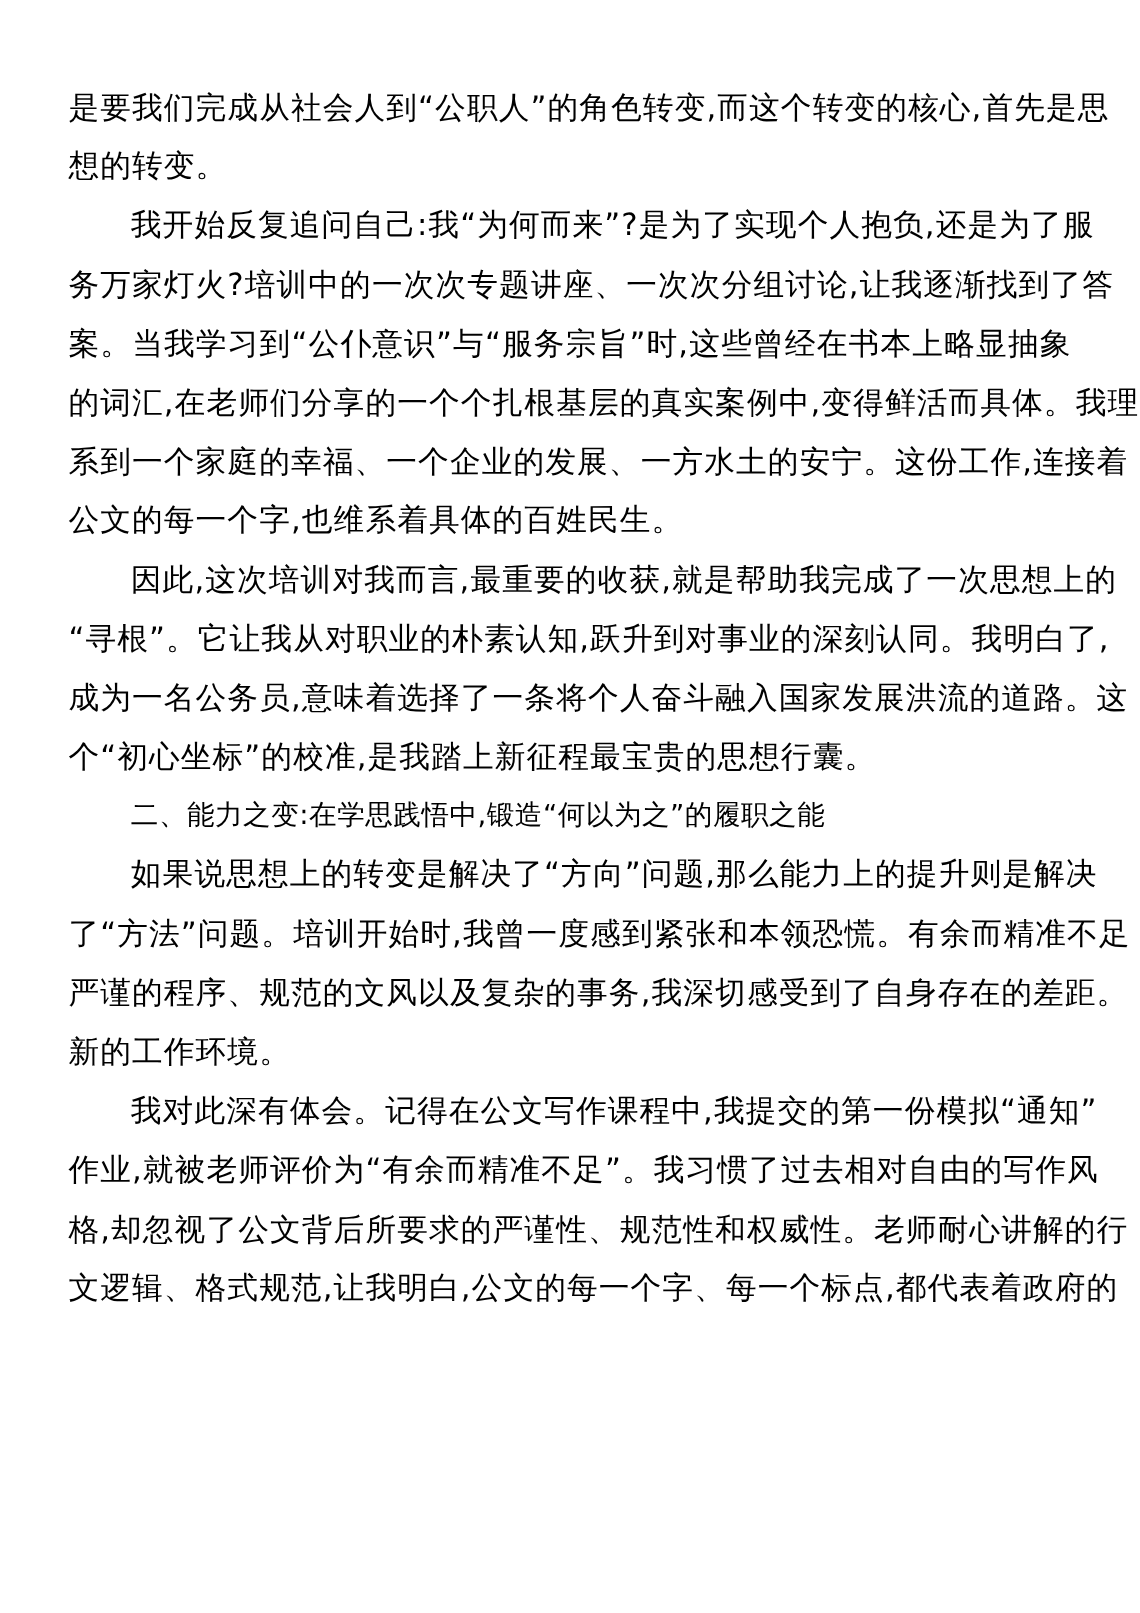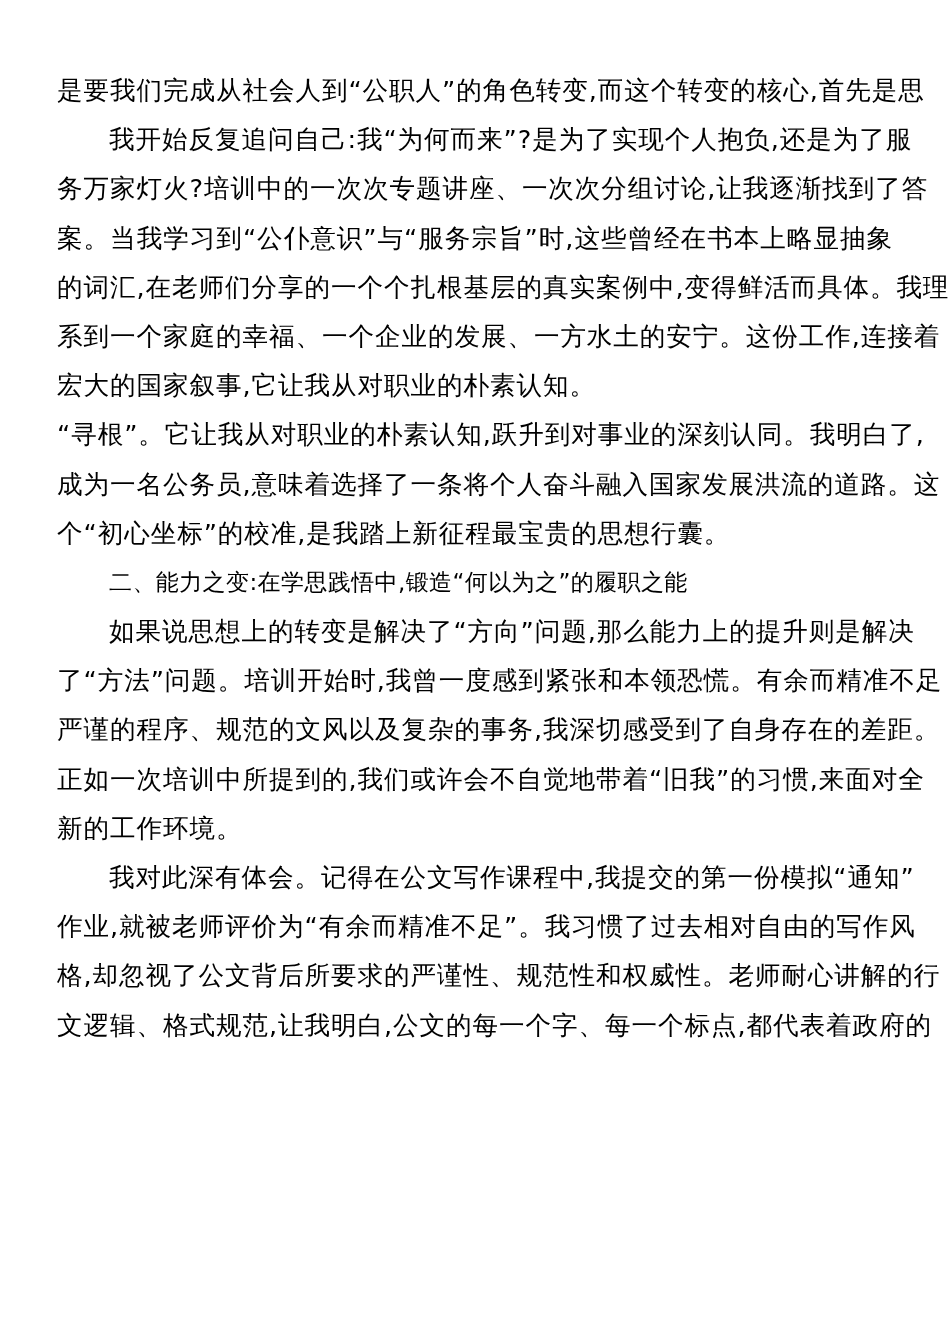--- a/index.html
+++ b/index.html
@@ -43,46 +43,47 @@
     letter-spacing: 0.4px;
   }
 </style>
 </head>
 <body>
 
 <div class="page">
 
   <div>
     <span class="line">是要我们完成从社会人到“公职人”的角色转变,而这个转变的核心,首先是思</span>
+    <span class="line last">想的转变。</span>
   </div>
 
   <div>
     <span class="line indent">我开始反复追问自己:我“为何而来”?是为了实现个人抱负,还是为了服</span>
     <span class="line">务万家灯火?培训中的一次次专题讲座、一次次分组讨论,让我逐渐找到了答</span>
     <span class="line">案。当我学习到“公仆意识”与“服务宗旨”时,这些曾经在书本上略显抽象</span>
     <span class="line">的词汇,在老师们分享的一个个扎根基层的真实案例中,变得鲜活而具体。我理</span>
     <span class="line">系到一个家庭的幸福、一个企业的发展、一方水土的安宁。这份工作,连接着</span>
-    <span class="line last">宏大的国家叙事,它让我从对职业的朴素认知。</span>
+    <span class="line last">公文的每一个字,也维系着具体的百姓民生。</span>
   </div>
 
   <div>
+    <span class="line indent">因此,这次培训对我而言,最重要的收获,就是帮助我完成了一次思想上的</span>
     <span class="line">“寻根”。它让我从对职业的朴素认知,跃升到对事业的深刻认同。我明白了,</span>
     <span class="line">成为一名公务员,意味着选择了一条将个人奋斗融入国家发展洪流的道路。这</span>
     <span class="line last">个“初心坐标”的校准,是我踏上新征程最宝贵的思想行囊。</span>
   </div>
 
   <div>
     <span class="line indent last heading">二、能力之变:在学思践悟中,锻造“何以为之”的履职之能</span>
   </div>
 
   <div>
     <span class="line indent">如果说思想上的转变是解决了“方向”问题,那么能力上的提升则是解决</span>
     <span class="line">了“方法”问题。培训开始时,我曾一度感到紧张和本领恐慌。有余而精准不足</span>
     <span class="line">严谨的程序、规范的文风以及复杂的事务,我深切感受到了自身存在的差距。</span>
-    <span class="line">正如一次培训中所提到的,我们或许会不自觉地带着“旧我”的习惯,来面对全</span>
     <span class="line last">新的工作环境。</span>
   </div>
 
   <div>
     <span class="line indent">我对此深有体会。记得在公文写作课程中,我提交的第一份模拟“通知”</span>
     <span class="line">作业,就被老师评价为“有余而精准不足”。我习惯了过去相对自由的写作风</span>
     <span class="line">格,却忽视了公文背后所要求的严谨性、规范性和权威性。老师耐心讲解的行</span>
     <span class="line">文逻辑、格式规范,让我明白,公文的每一个字、每一个标点,都代表着政府的</span>
   </div>
 

